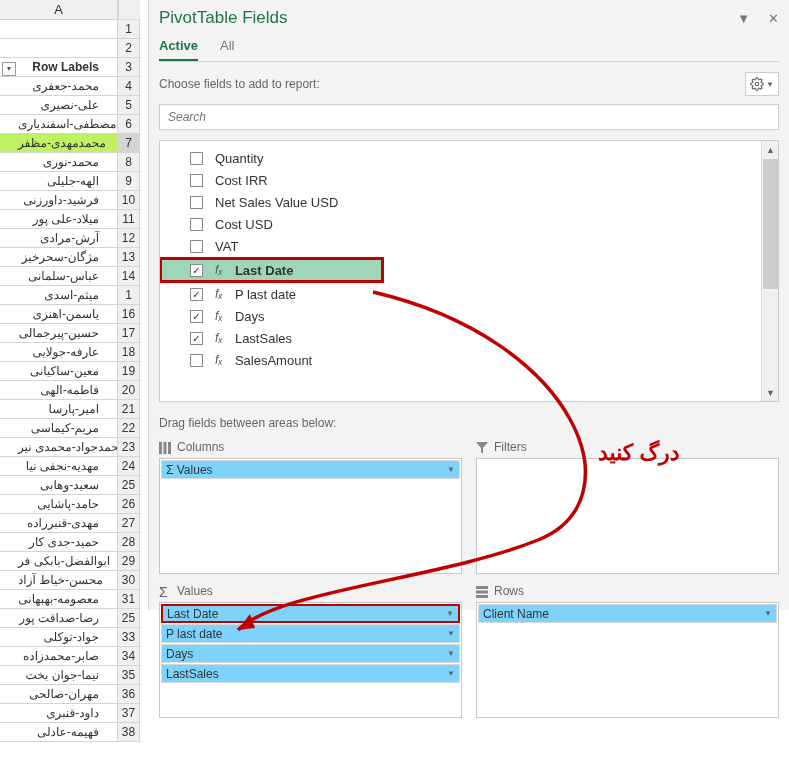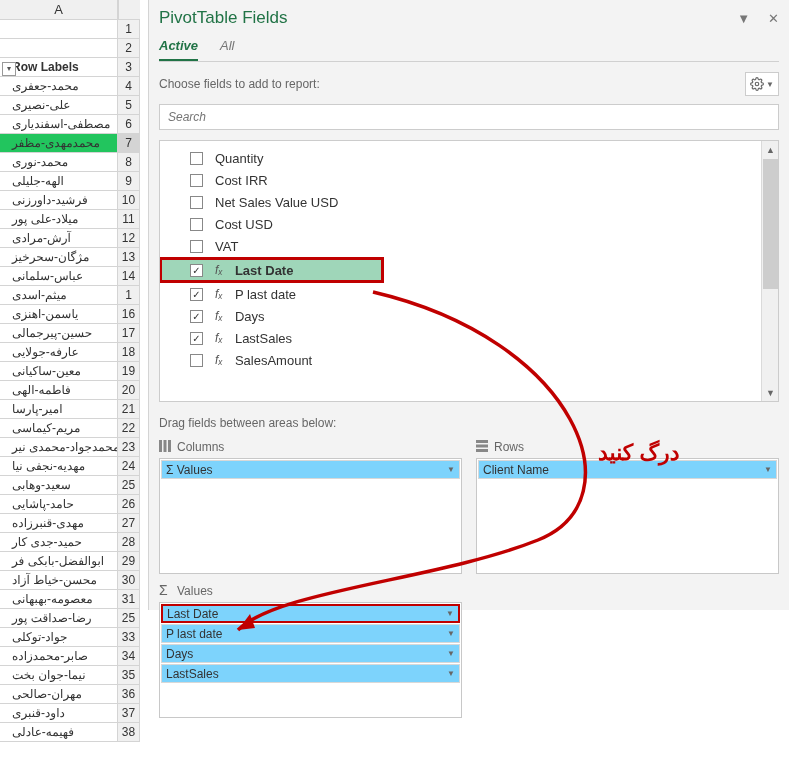--- a/index.html
+++ b/index.html
@@ -4,35 +4,35 @@
 <style>
   * { box-sizing: border-box; margin: 0; padding: 0; }
   body { font-family: "Segoe UI", Tahoma, sans-serif; font-size: 12px; color: #444; background: #fff; width: 789px; height: 774px; position: relative; overflow: hidden; }
   
   
   .sheet { position: absolute; left: 0; top: 0; width: 140px; height: 774px; background: #fff; }
   .col-header { display: flex; height: 20px; border-bottom: 1px solid #d4d4d4; background: #f0f0f0; }
   .col-a { flex: 1; text-align: center; line-height: 20px; border-right: 1px solid #d4d4d4; font-size: 13px; color: #333; }
   .row-hd { width: 22px; border-left: 1px solid #d4d4d4; }
   .grid-row { display: flex; height: 19px; border-bottom: 1px solid #d4d4d4; }
-  .cell-a { flex: 1; text-align: left; padding: 0 12px; line-height: 19px; font-size: 12px; color: #333; border-right: 1px solid #d4d4d4; white-space: nowrap; overflow: hidden; }
+  .cell-a { flex: 1; text-align: right; padding: 0 18px; line-height: 19px; font-size: 12px; color: #333; border-right: 1px solid #d4d4d4; white-space: nowrap; overflow: hidden; }
   .row-num { width: 22px; text-align: center; line-height: 19px; font-size: 12px; color: #333; background: #f0f0f0; border-right: 1px solid #d4d4d4; }
   .row-hdrs { font-weight: bold; }
   .row-sel .row-num { background: #d4d4d4; }
-  .row-sel .cell-a { background: #22c55e; }
+  .row-sel .cell-a { background: #bef264; }
   .filter-btn { position: absolute; left: 2px; top: 62px; width: 14px; height: 14px; border: 1px solid #999; background: #fff; font-size: 8px; line-height: 12px; text-align: center; color: #555; }
   
   
   .pane { position: absolute; left: 148px; top: 0; right: 0; height: 610px; background: #f3f3f3; border-left: 1px solid #d4d4d4; padding: 8px 10px; }
   .pane-header { display: flex; align-items: center; justify-content: space-between; padding-bottom: 6px; }
   .pane-title { font-size: 17px; color: #217346; font-weight: 400; }
   .pane-ctrls { display: flex; gap: 18px; }
   .pane-ctrls span { font-size: 13px; color: #777; cursor: pointer; }
   
-  .tabs { display: flex; gap: 22px; border-bottom: 1px solid #d0d0d0; margin-bottom: 10px; font-style: italic; }
+  .tabs { display: flex; gap: 22px; border-bottom: 1px solid #d0d0d0; margin-bottom: 10px; }
   .tab { padding: 4px 0 6px 0; font-size: 13px; color: #777; cursor: pointer; }
   .tab.active { color: #217346; font-weight: 600; border-bottom: 2px solid #217346; }
   
   .subhead { display: flex; align-items: center; justify-content: space-between; margin-bottom: 8px; }
   .subhead-text { font-size: 12px; color: #666; }
   .gear-btn { width: 34px; height: 24px; border: 1px solid #ccc; background: #fff; display: flex; align-items: center; justify-content: center; gap: 2px; cursor: pointer; }
   .gear-btn svg { width: 14px; height: 14px; }
   .gear-btn .drop { font-size: 8px; color: #666; }
   
   .search-box { width: 100%; height: 26px; border: 1px solid #ccc; background: #fff; padding: 0 8px; font-size: 12px; color: #000000; font-style: italic; margin-bottom: 10px; }
@@ -51,21 +51,21 @@
   .scroll-btn { position: absolute; width: 17px; height: 17px; background: #f0f0f0; display: flex; align-items: center; justify-content: center; font-size: 9px; color: #666; }
   .scroll-btn.up { top: 0; }
   .scroll-btn.dn { bottom: 0; }
   .scroll-thumb { position: absolute; width: 15px; left: 1px; top: 18px; height: 130px; background: #cdcdcd; }
   
   .drag-hint { font-size: 12px; color: #666; margin: 14px 0 10px 0; }
   
   .areas { display: flex; gap: 14px; }
   .area-col { flex: 1; display: flex; flex-direction: column; gap: 10px; }
   .area { }
-  .area-head { display: flex; align-items: flex-start; gap: 6px; font-size: 12px; color: #666; margin-bottom: 4px; }
+  .area-head { display: flex; align-items: flex-end; gap: 6px; font-size: 12px; color: #666; margin-bottom: 4px; }
   .area-head svg, .area-head .sigma { width: 12px; height: 12px; }
   .sigma { font-size: 14px; display: inline-block; line-height: 12px; }
   .area-box { border: 1px solid #c8c8c8; background: #fff; min-height: 24px; }
   .area-box.tall { height: 116px; }
   .area-box.tall2 { height: 116px; }
   .pill { display: flex; align-items: center; justify-content: space-between; height: 19px; background: #7dd3fc; border: 1px solid #d8d8d8; margin: 1px; padding: 0 4px; font-size: 12px; color: #333; cursor: pointer; }
   .pill .drop { font-size: 8px; color: #666; }
   .pill.hl { border: 2.5px solid #c00000; }
   
   
@@ -358,20 +358,29 @@
             <div class="pill">
               <span>LastSales</span>
               <span class="drop">▼</span>
             </div>
           </div>
       </div>
     </div>
     <div class="area-col">
       <div class="area">
         <div class="area-head">
+          <svg viewBox="0 0 12 12" fill="#888">
+              <path d="M0 0 L12 0 L7 6 L7 12 L5 10 L5 6 Z"></path>
+            </svg>
+          <span>Filters</span>
+        </div>
+        <div class="area-box tall" id="area-filters"></div>
+      </div>
+      <div class="area">
+        <div class="area-head">
           <svg viewBox="0 0 12 12">
               <rect x="0" y="0" width="12" height="3" fill="#888"></rect>
               <rect x="0" y="4.5" width="12" height="3" fill="#888"></rect>
               <rect x="0" y="9" width="12" height="3" fill="#888"></rect>
             </svg>
           <span>Rows</span>
         </div>
         <div class="area-box tall2" id="area-rows">
             <div class="pill">
               <span>Client Name</span>

